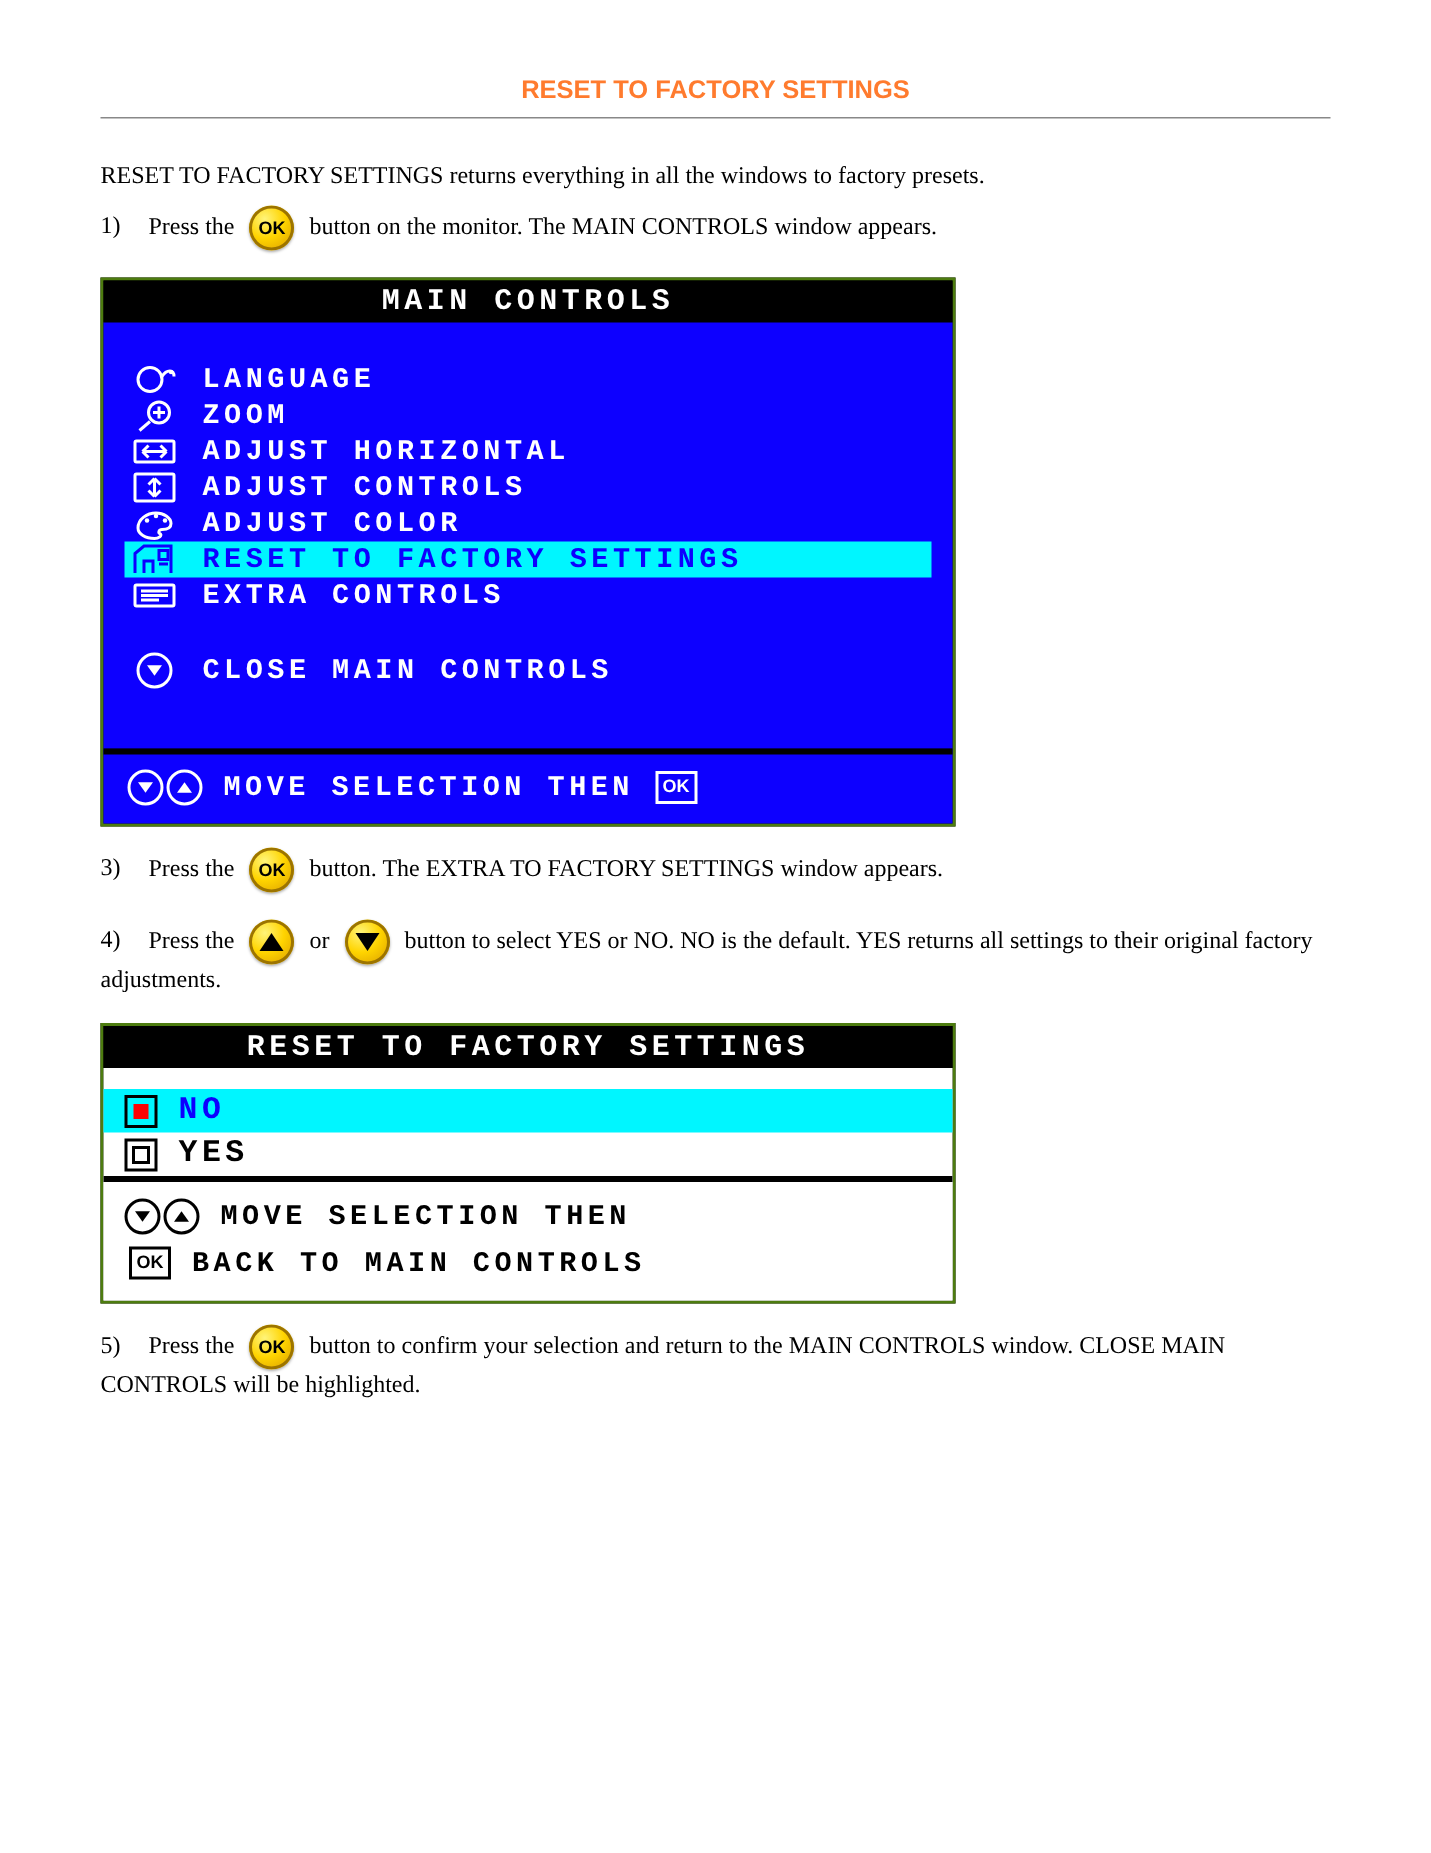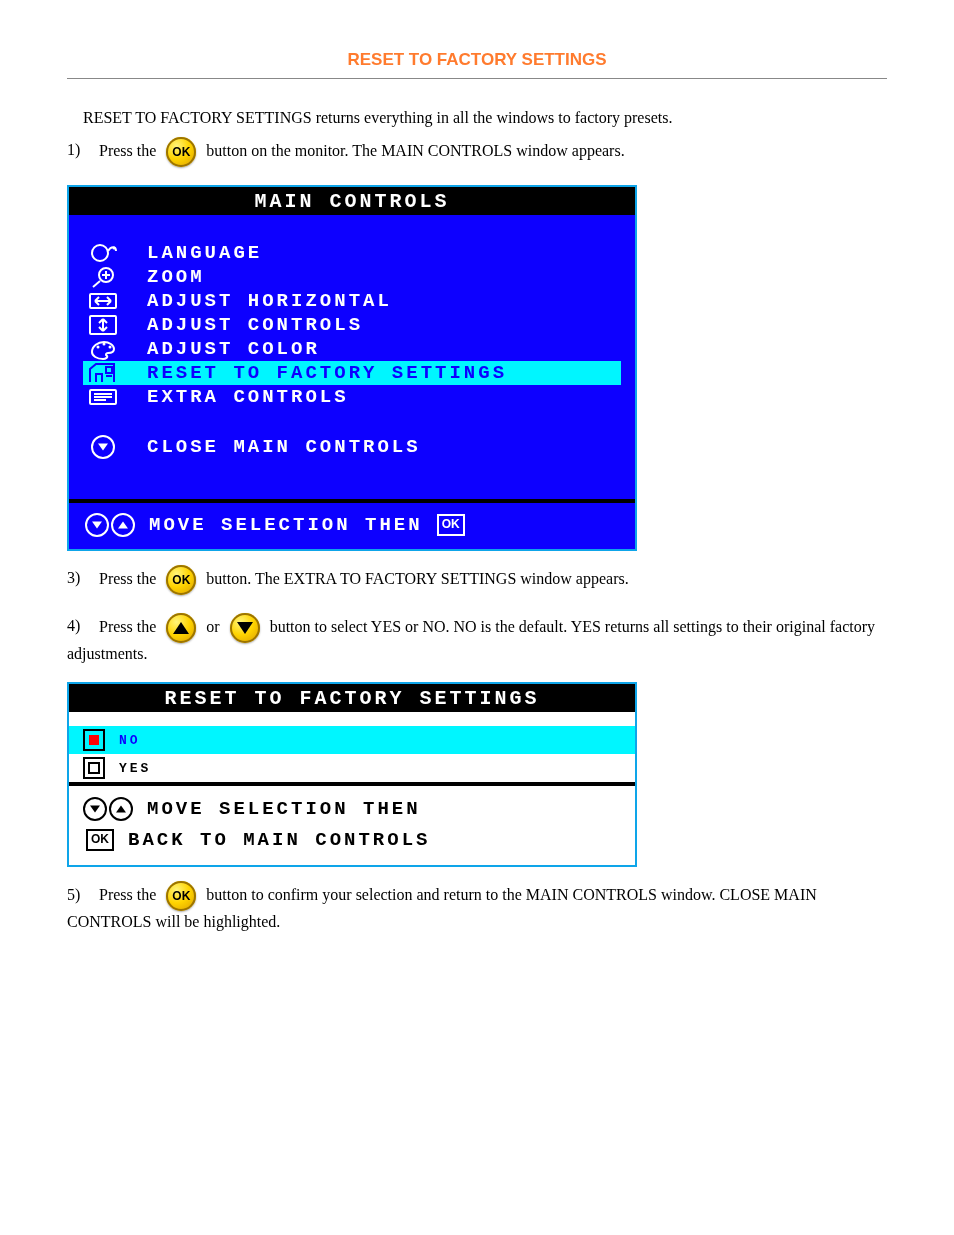--- a/index.html
+++ b/index.html
@@ -28,21 +28,21 @@
     font-size:17px;
     font-weight:700;
     margin:30px 0 8px 0;
   }
   hr.sep{
     border:none;
     border-top:1px solid #888;
     margin:0 0 28px 0;
   }
   .bodytext{
-    margin:6px 0 6px 16px;
+    margin:6px 0 6px 0;
     line-height:1.35;
   }
   .step{
     margin:8px 0 18px 0;
     line-height:1.35;
   }
   .step .num{
     display:inline-block;
     min-width:28px;
   }
@@ -76,33 +76,33 @@
   .yellow-btn.down::after{ border-top:12px solid #000; }
 
   
   .osd{
     width:570px;
     background:#000;
     font-family:"Courier New",Courier,monospace;
     font-weight:700;
     letter-spacing:3px;
     color:#fff;
-    border:2px solid #0ea5e9;
+    border:2px solid #4d7c0f;
     box-sizing:border-box;
     margin:4px 0 14px 0;
   }
   .osd .title{
     background:#000;
     text-align:center;
     padding:3px 0 2px 0;
     font-size:20px;
   }
   .osd .body{ background:var(--osd-blue); padding:26px 14px 40px 14px; }
   .osd .item{
-    display:flex;align-items:center;gap:26px;
+    display:flex;align-items:center;gap:14px;
     padding:1px 2px;
     color:#fff;
   }
   .osd .item.highlighted{ background:var(--osd-cyan); color:var(--osd-blue); }
   .osd .item .ico{
     width:36px;height:22px;
     display:flex;align-items:center;justify-content:center;
     flex:0 0 36px;
   }
   .osd .label{ font-size:19px; white-space:nowrap; }
@@ -131,21 +131,21 @@
   }
   .dn-circle::after{ border-top:7px solid #fff; }
   .up-circle::after{ border-bottom:7px solid #fff; }
   .arrows{ display:flex; gap:2px; }
 
   
   .osd.reset .body{ background:#fff; color:#000; padding:0; }
   .osd.reset .opt{
     display:flex;align-items:center;gap:14px;
     padding:3px 14px;
-    font-size:13px;
+    font-size:21px;
   }
   .osd.reset .opt.highlighted{ background:var(--osd-cyan); color:var(--osd-blue); }
   .osd.reset .footer2{
     background:#fff;color:#000;
     border-top:4px solid #000;
     padding:8px 14px 10px 14px;
     font-size:19px;
     line-height:1.6;
   }
   .osd.reset .ok-box{ border-color:#000; color:#000; }

